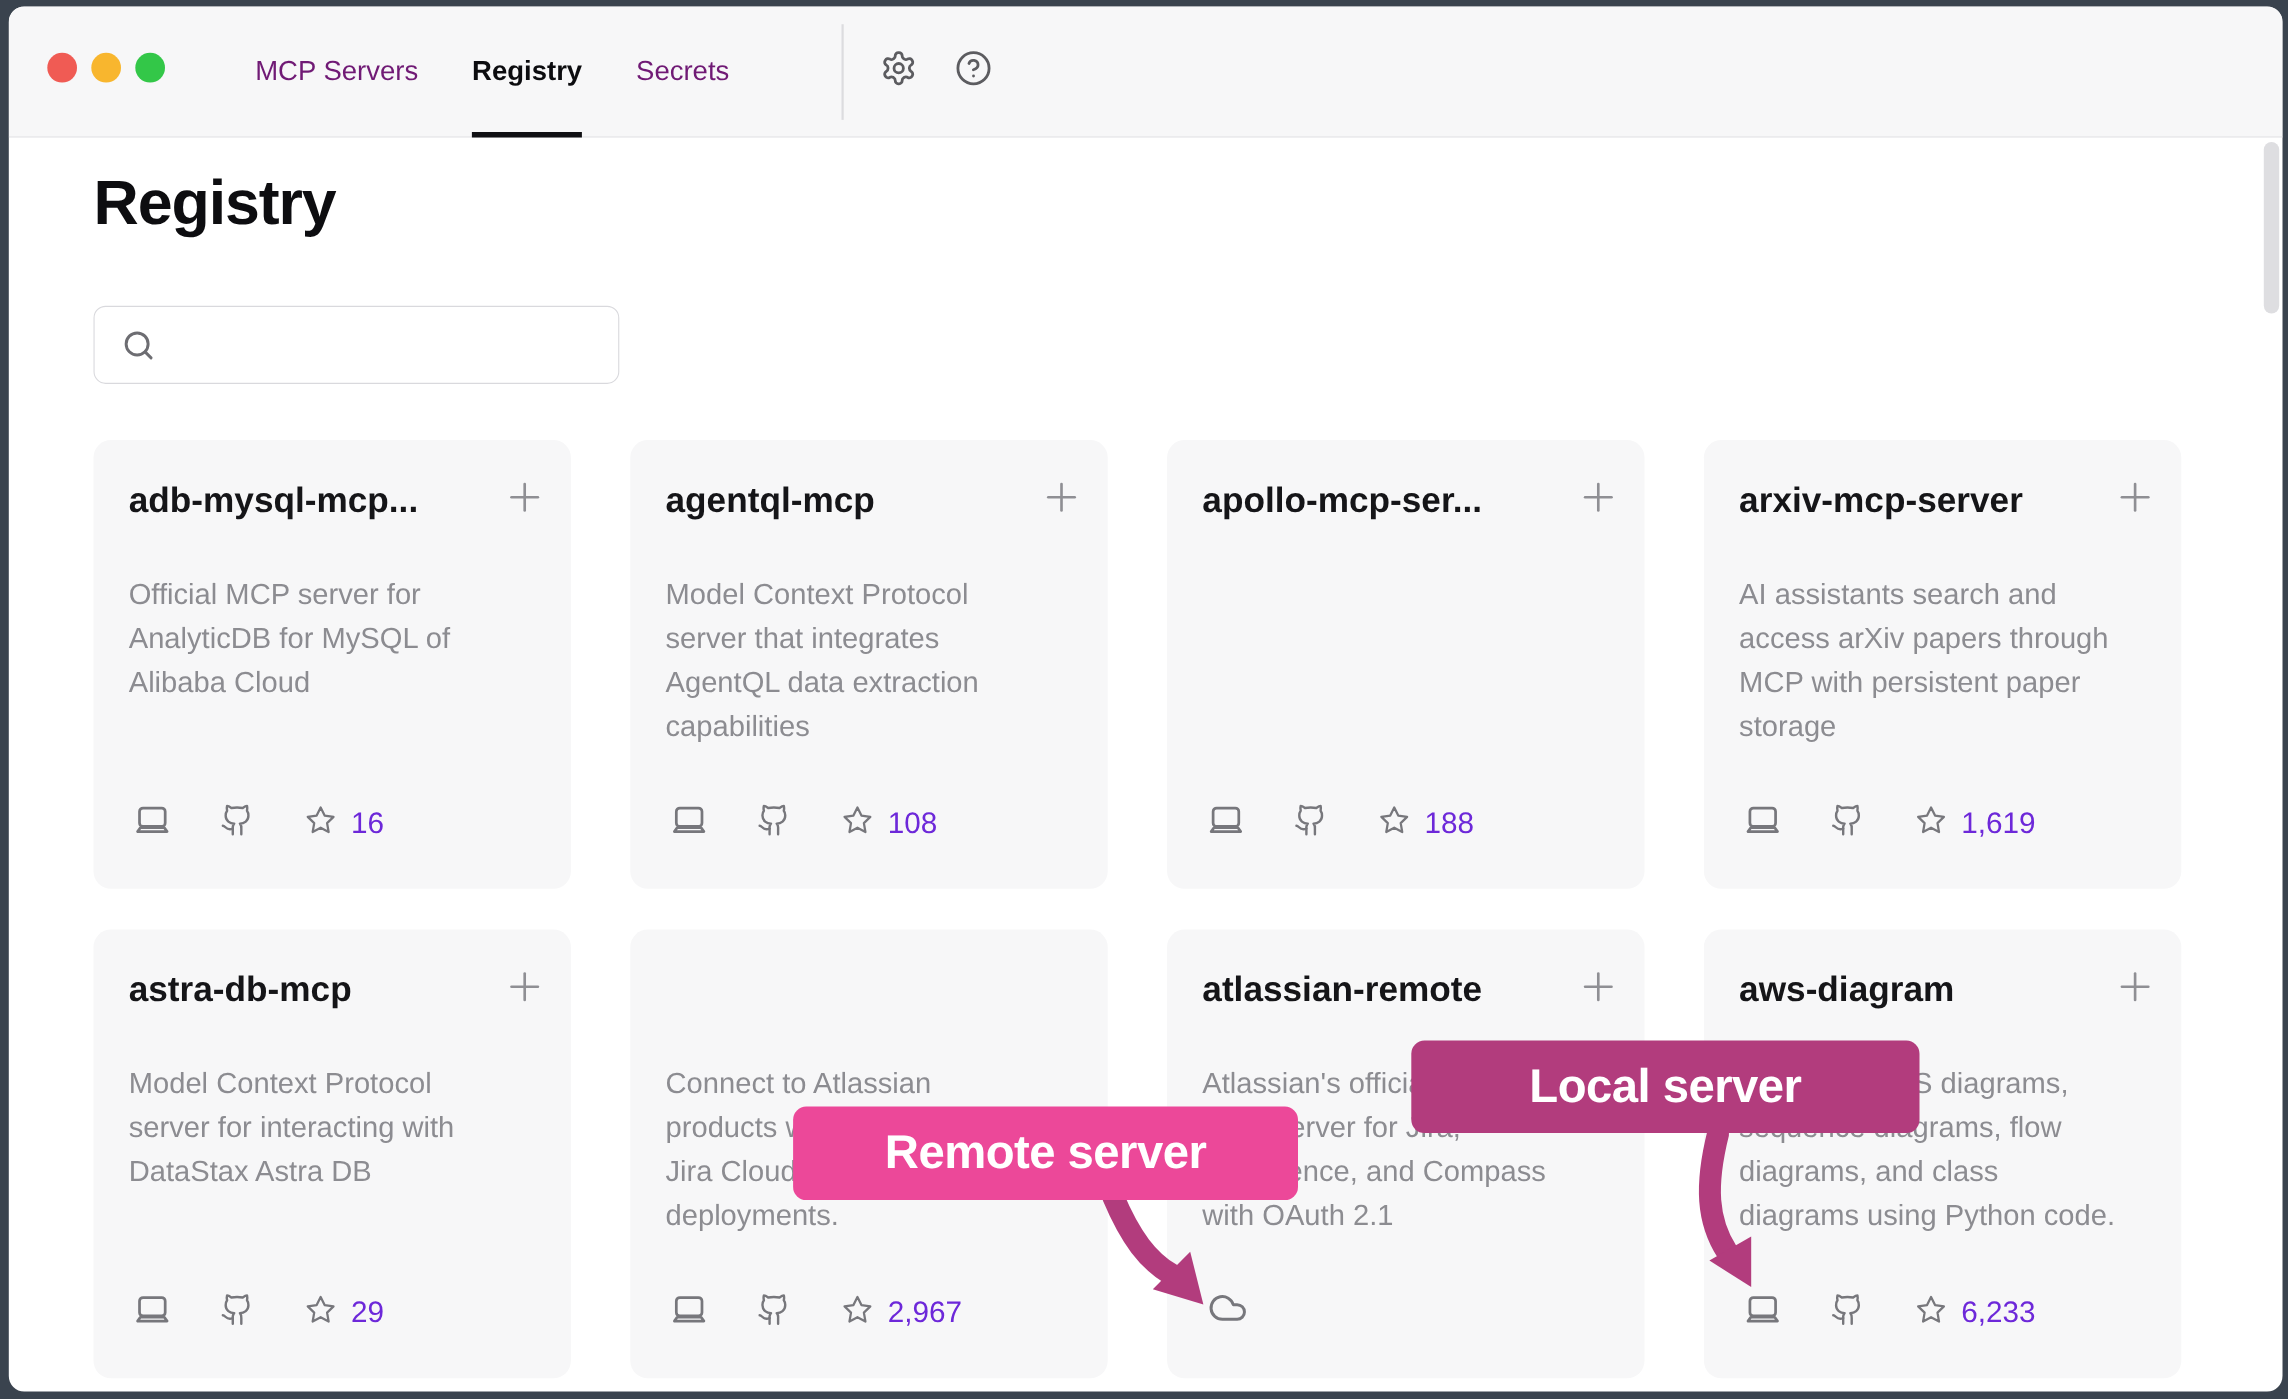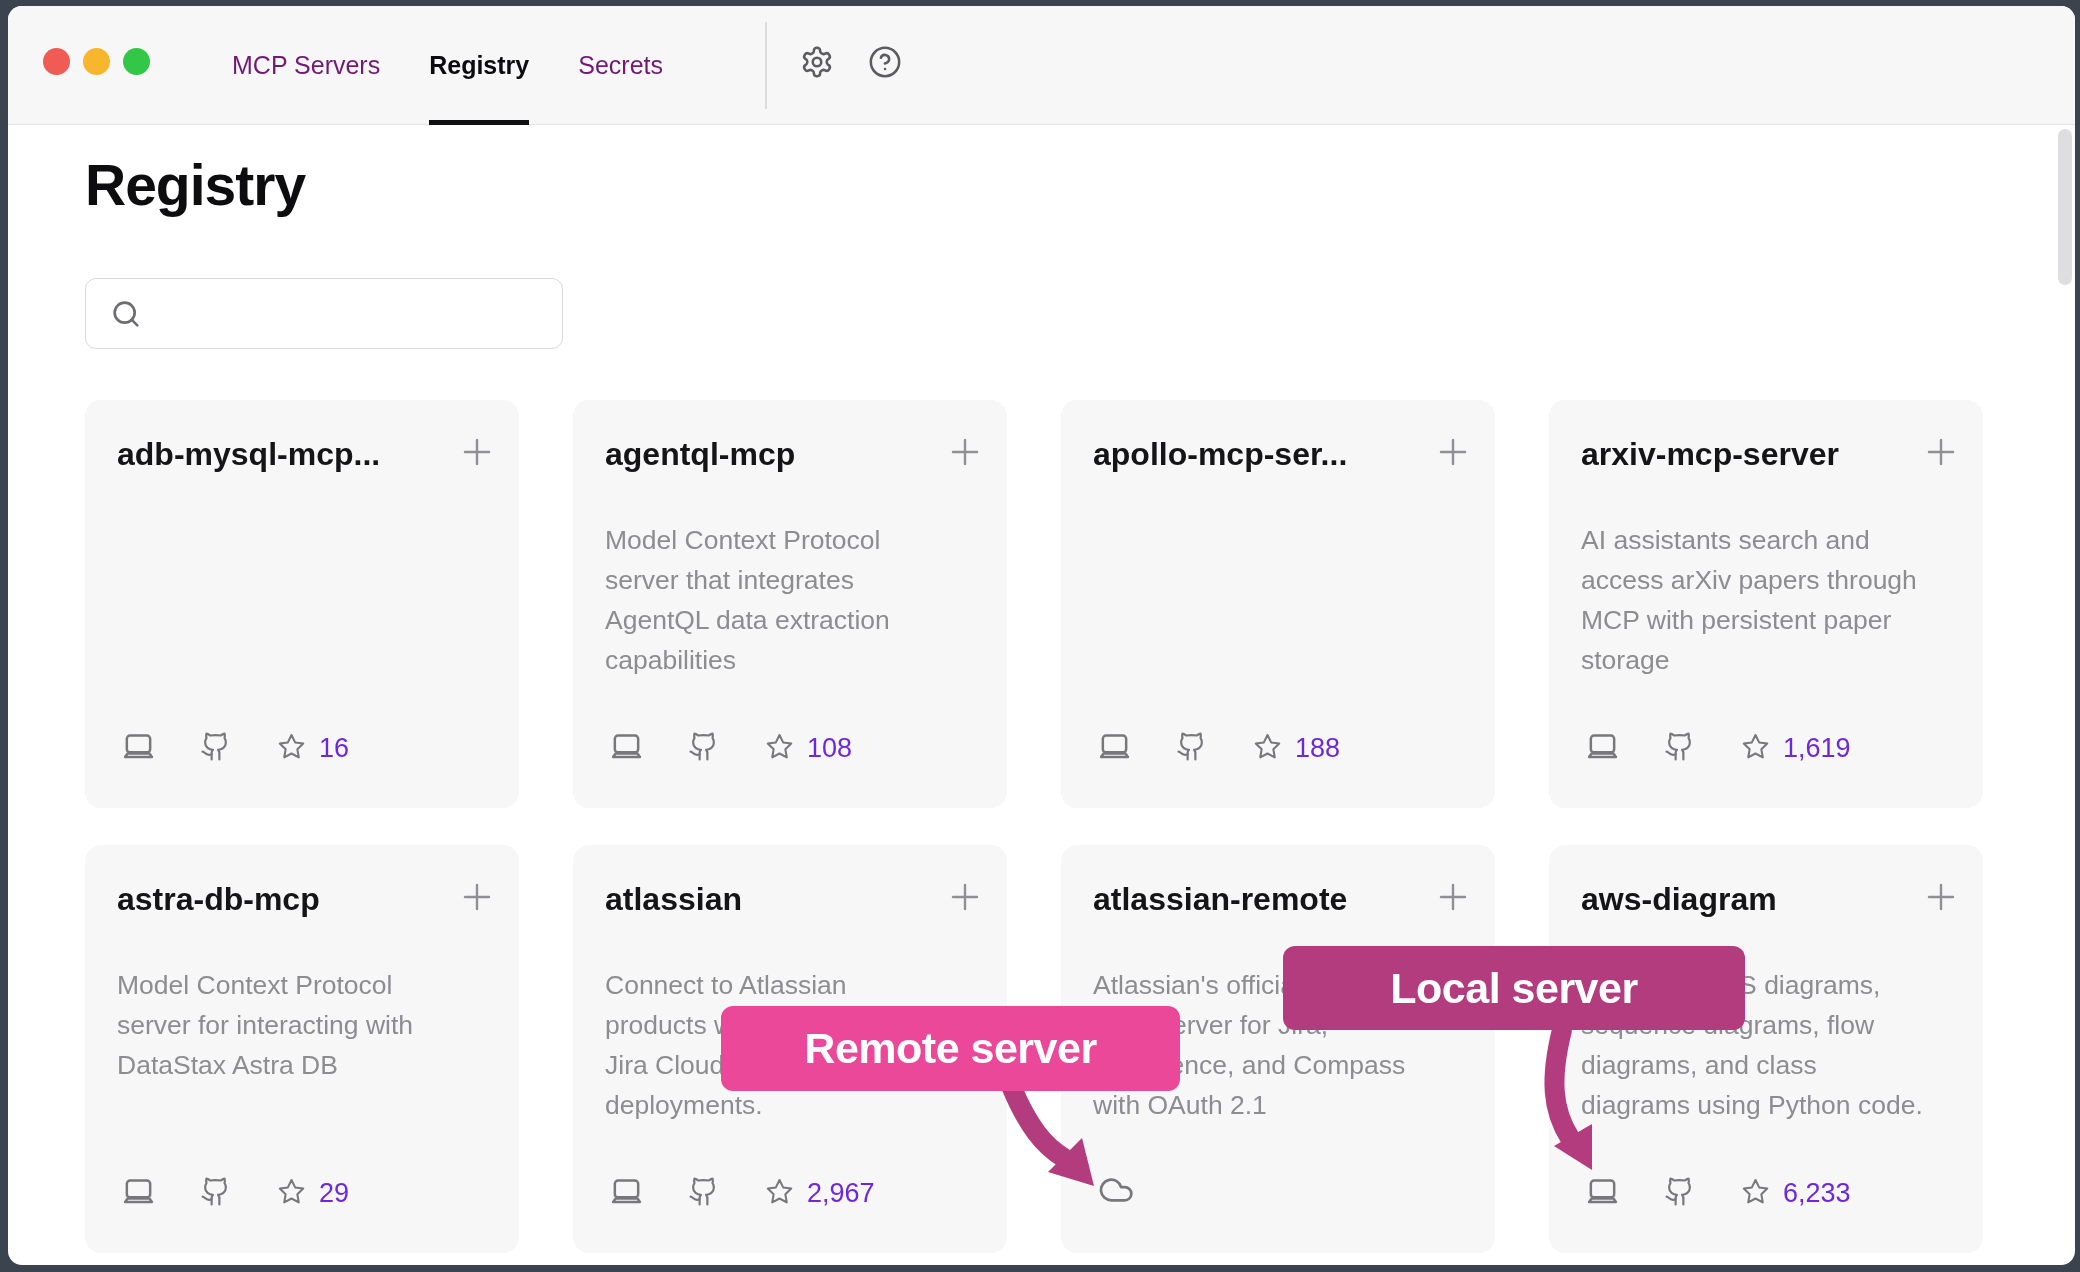--- a/index.html
+++ b/index.html
@@ -136,20 +136,23 @@
     <div class="grid">
 
       <div class="card">
         <div class="card-head">
           <span class="card-title">adb-mysql-mcp...</span>
           <button class="plus-btn"><svg viewBox="0 0 24 24" fill="none" stroke="currentColor" stroke-width="1.6" stroke-linecap="round">
                 <line x1="12" y1="4" x2="12" y2="20"></line>
                 <line x1="4" y1="12" x2="20" y2="12"></line>
               </svg></button>
         </div>
+        <div class="card-desc">Official MCP server for
+AnalyticDB for MySQL of
+Alibaba Cloud</div>
         <div class="card-foot">
           <span class="foot-icon laptop"><svg viewBox="0 0 24 24" fill="none" stroke="currentColor" stroke-width="1.7" stroke-linecap="round" stroke-linejoin="round">
                 <rect x="4" y="4.5" width="16" height="11.5" rx="2.2"></rect>
                 <path d="M2.8 19.2h18.4l-1.7-2.4H4.5z"></path>
               </svg></span>
           <span class="foot-icon github"><svg viewBox="0 0 24 24" fill="none" stroke="currentColor" stroke-width="1.7" stroke-linecap="round" stroke-linejoin="round">
                 <path d="M15 22v-4a4.8 4.8 0 0 0-1-3.5c3 0 6-2 6-5.5.08-1.25-.27-2.48-1-3.5.28-1.15.28-2.35 0-3.5 0 0-1 0-3 1.5-2.64-.5-5.36-.5-8 0C6 2 5 2 5 2c-.3 1.15-.3 2.35 0 3.5A5.403 5.403 0 0 0 4 9c0 3.5 3 5.5 6 5.5-.39.49-.68 1.05-.85 1.65-.17.6-.22 1.23-.15 1.85v4"></path>
                 <path d="M9 18c-4.51 2-5-2-7-2"></path>
               </svg></span>
           <span class="foot-icon star"><svg viewBox="0 0 24 24" fill="none" stroke="currentColor" stroke-width="1.7" stroke-linejoin="round">
@@ -260,27 +263,20 @@
                 <path d="M9 18c-4.51 2-5-2-7-2"></path>
               </svg></span>
           <span class="foot-icon star"><svg viewBox="0 0 24 24" fill="none" stroke="currentColor" stroke-width="1.7" stroke-linejoin="round">
                 <path d="m12 2.5 3 6.1 6.7 1-4.85 4.7 1.15 6.7L12 17.8 6 21l1.15-6.7L2.3 9.6l6.7-1z"></path>
               </svg></span>
           <span class="star-count">29</span>
         </div>
       </div>
 
       <div class="card">
-        <div class="card-head">
-          <span class="card-title">atlassian</span>
-          <button class="plus-btn"><svg viewBox="0 0 24 24" fill="none" stroke="currentColor" stroke-width="1.6" stroke-linecap="round">
-                <line x1="12" y1="4" x2="12" y2="20"></line>
-                <line x1="4" y1="12" x2="20" y2="12"></line>
-              </svg></button>
-        </div>
         <div class="card-desc">Connect to Atlassian
 products with support for
 Jira Cloud and Server
 deployments.</div>
         <div class="card-foot">
           <span class="foot-icon laptop"><svg viewBox="0 0 24 24" fill="none" stroke="currentColor" stroke-width="1.7" stroke-linecap="round" stroke-linejoin="round">
                 <rect x="4" y="4.5" width="16" height="11.5" rx="2.2"></rect>
                 <path d="M2.8 19.2h18.4l-1.7-2.4H4.5z"></path>
               </svg></span>
           <span class="foot-icon github"><svg viewBox="0 0 24 24" fill="none" stroke="currentColor" stroke-width="1.7" stroke-linecap="round" stroke-linejoin="round">

